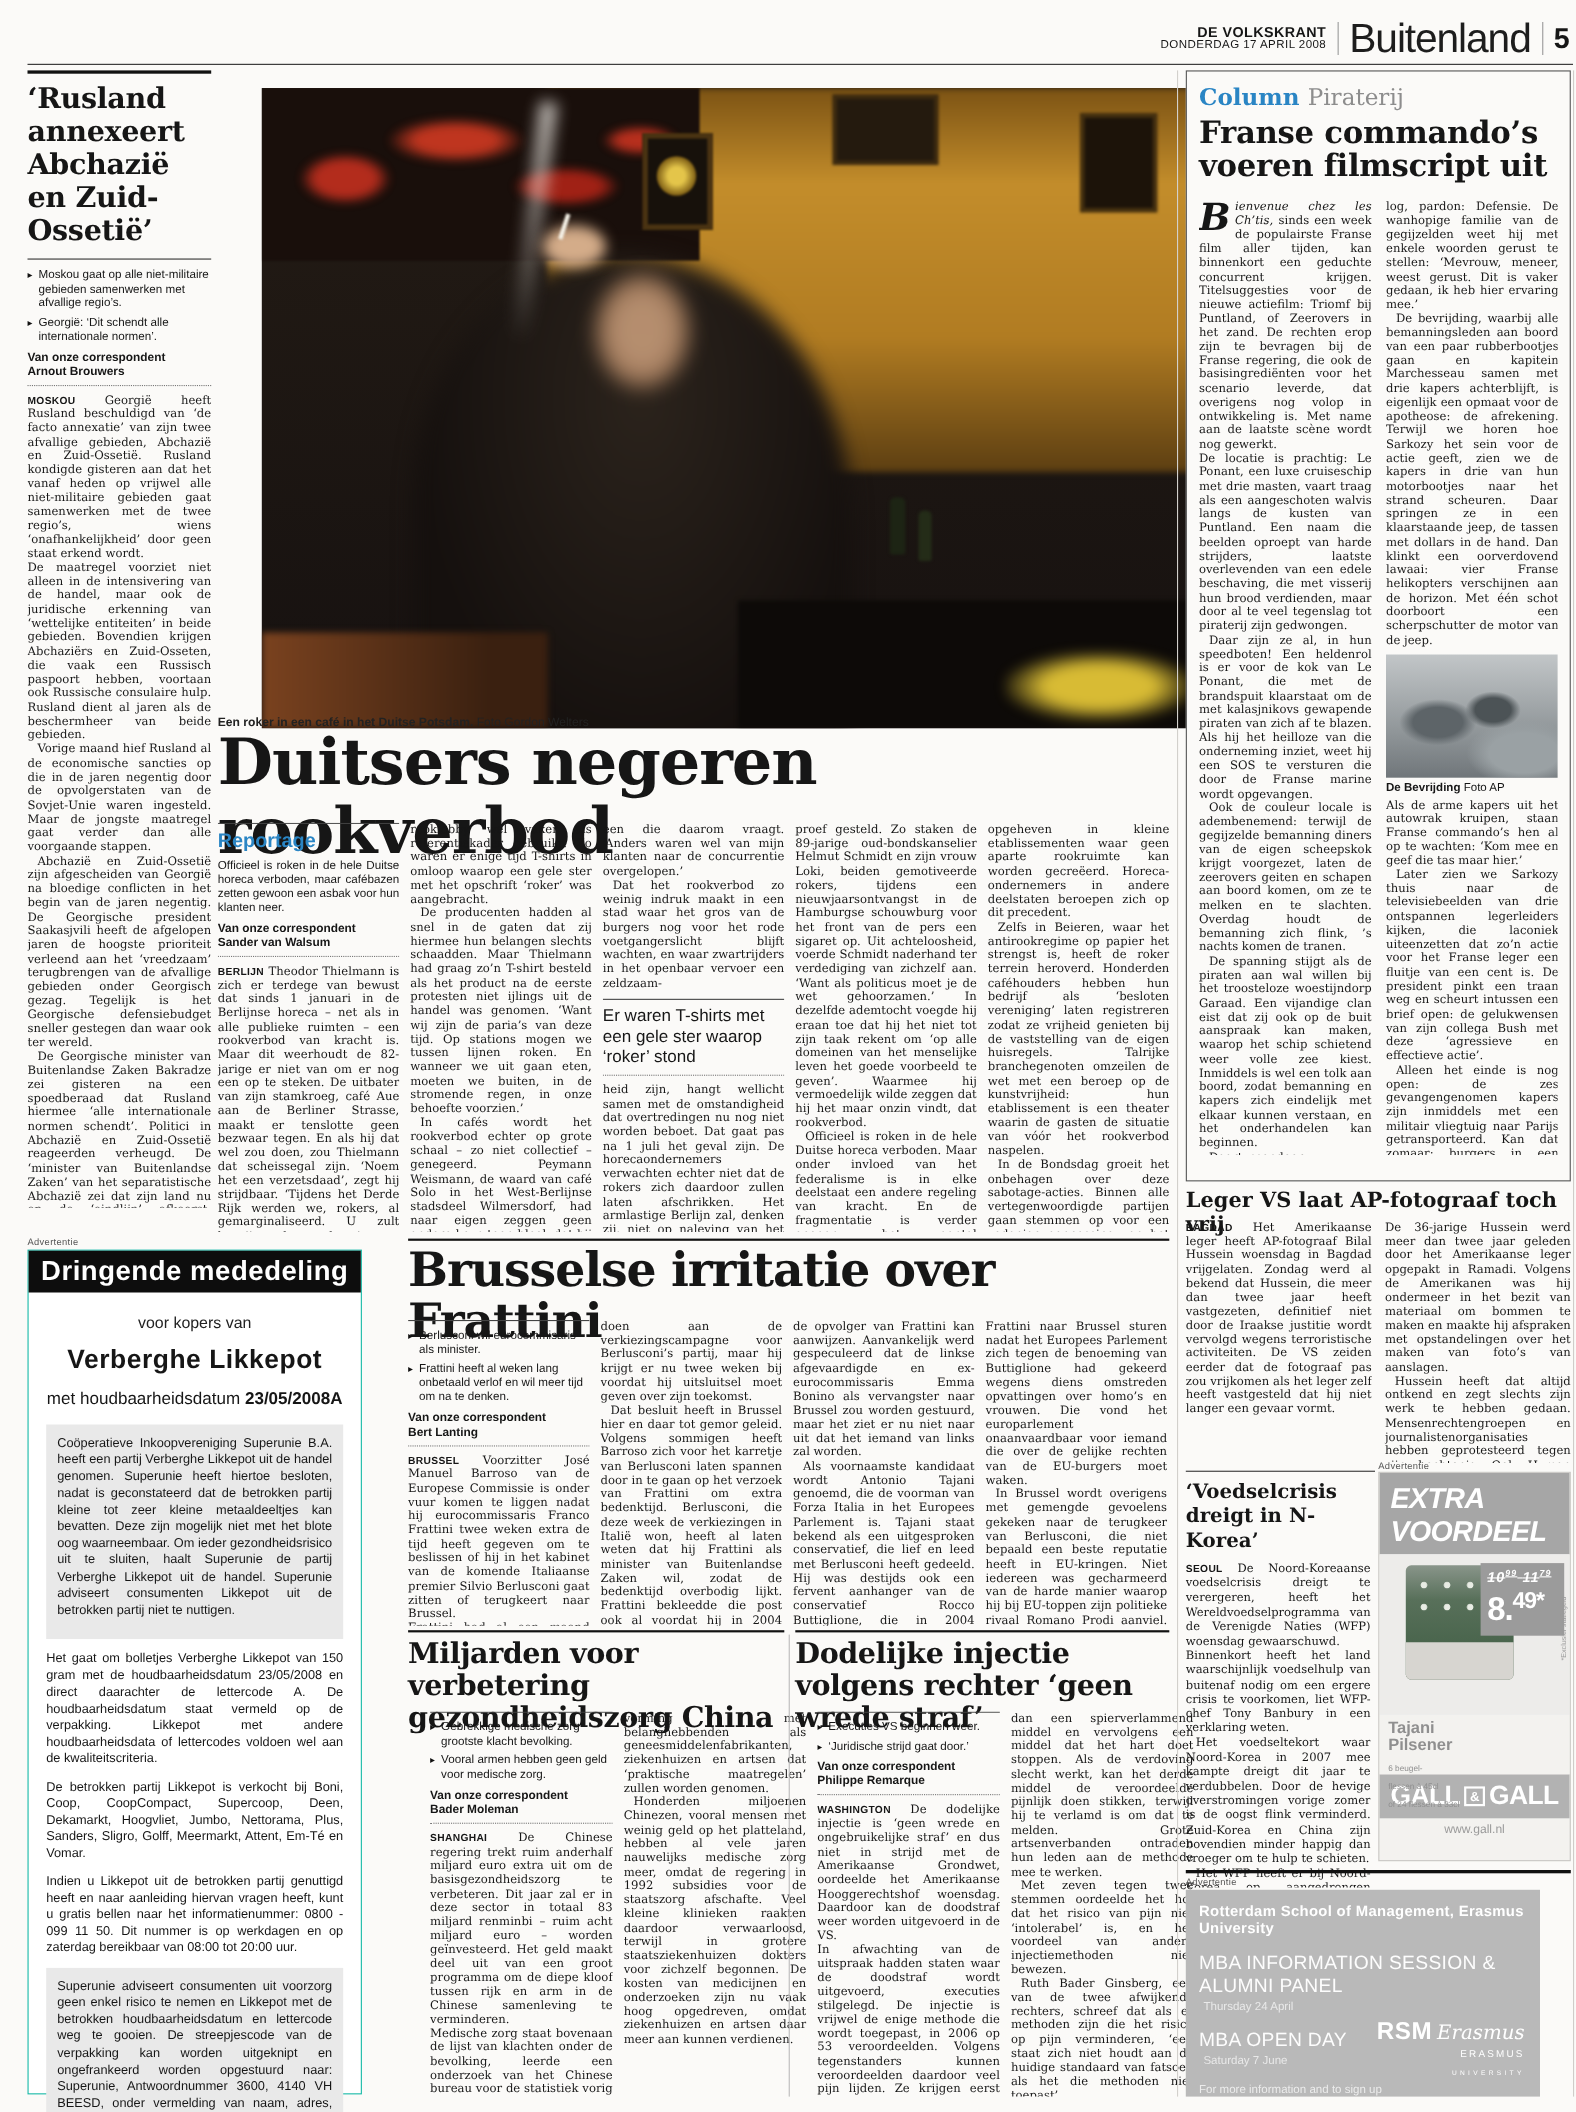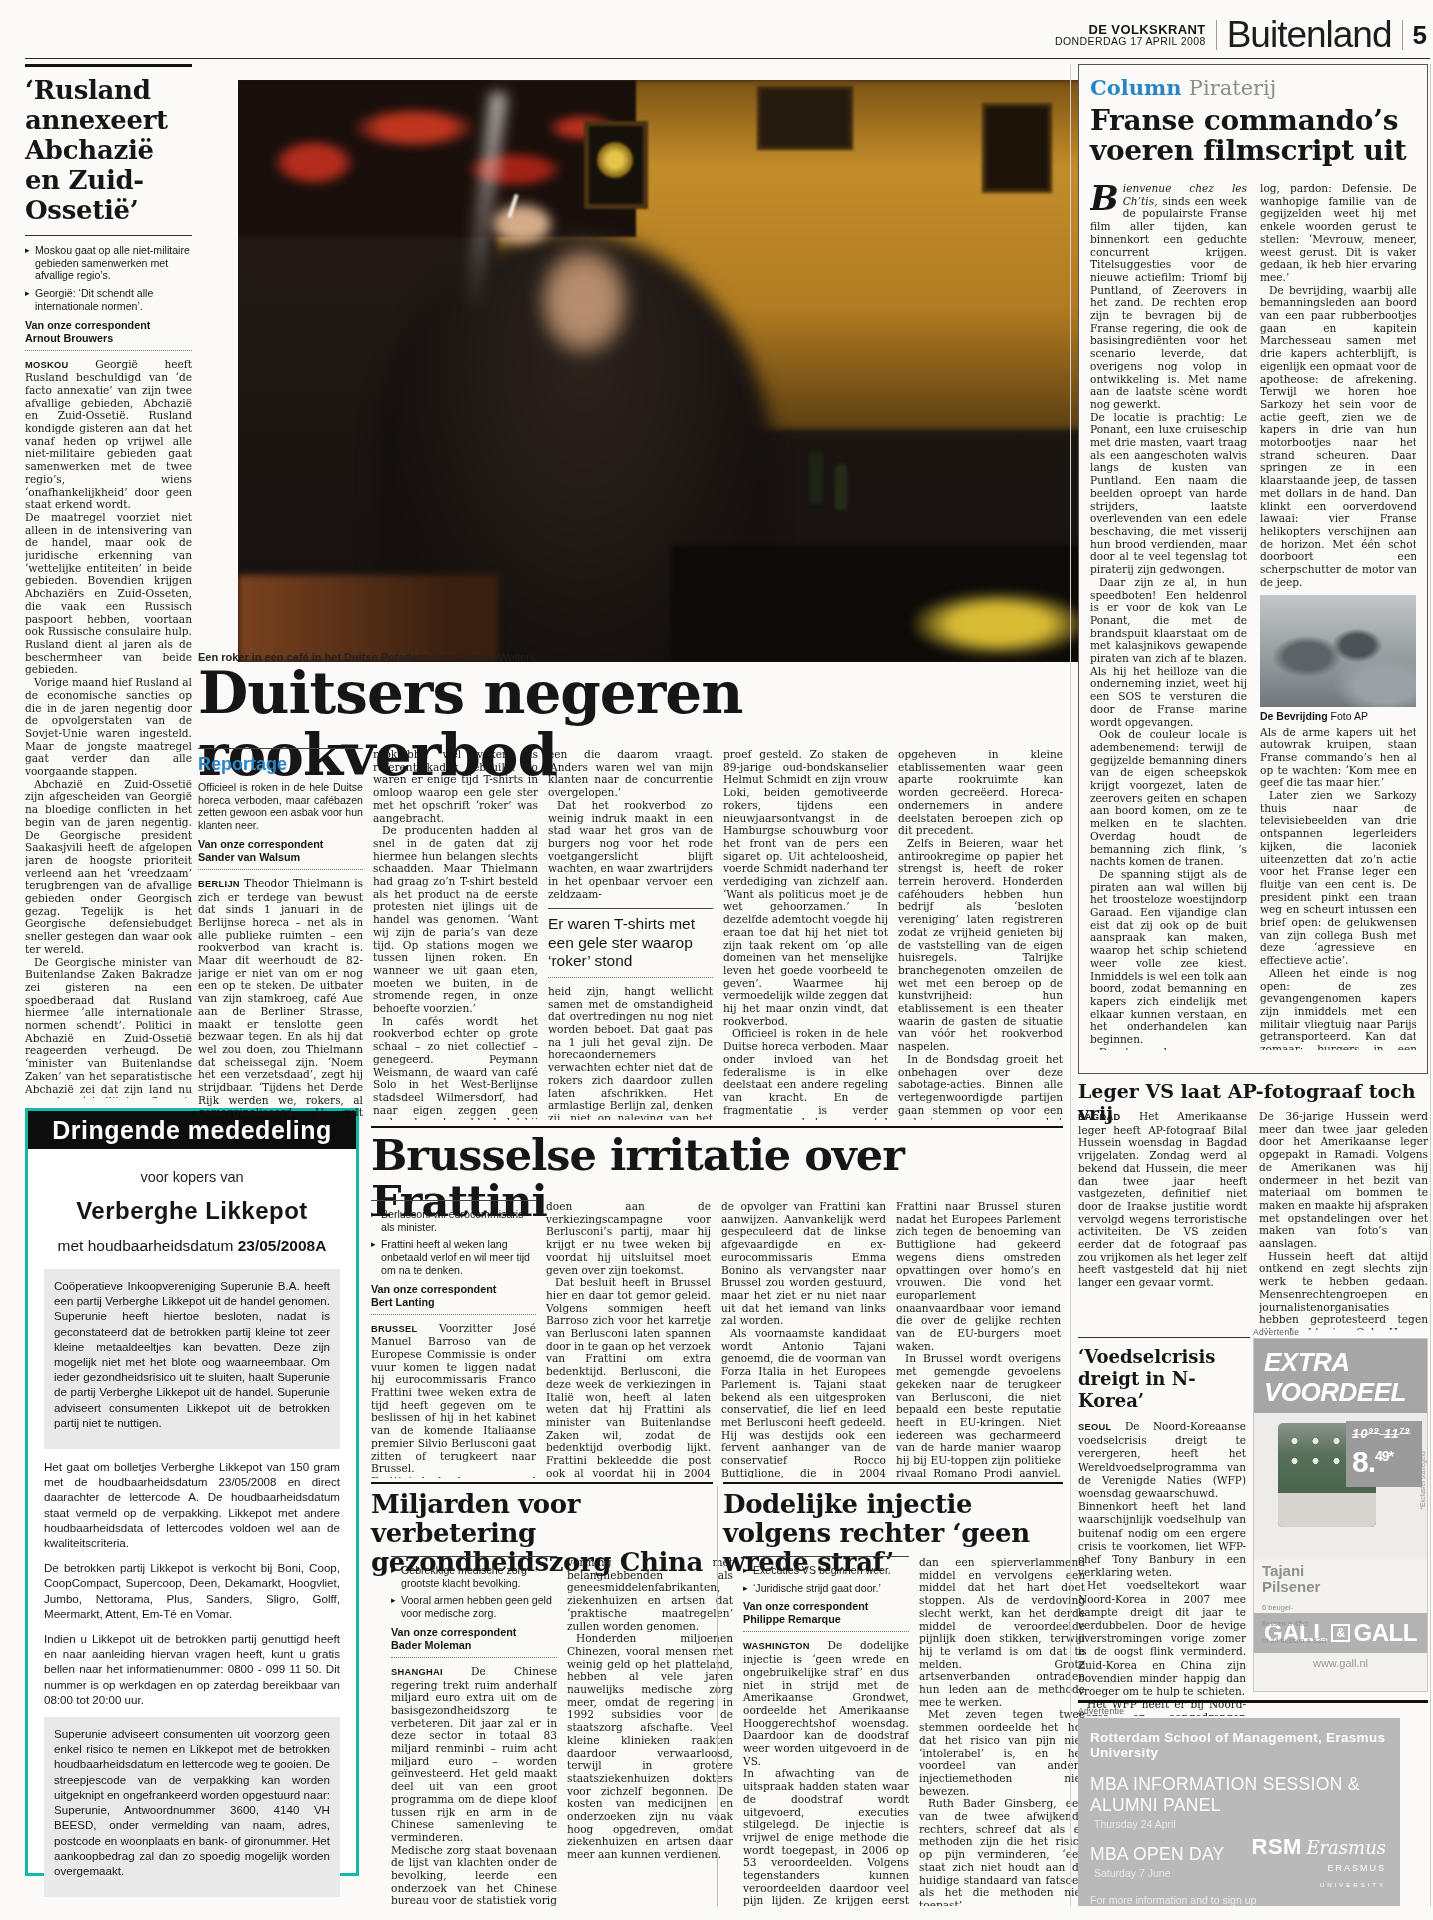--- a/index.html
+++ b/index.html
@@ -123,21 +123,21 @@
               font-size:19px;line-height:22px;font-weight:bold;}
   .leger-cols{position:absolute;top:1110px;left:1078px;width:350px;height:220px;display:flex;gap:12px;}
   .lcol{flex:0 0 169px;width:169px;overflow:hidden;}
   .rail-rule{position:absolute;top:1337px;left:1078px;width:172px;height:1px;background:#333;}
   .nkorea{position:absolute;top:1346px;left:1078px;width:168px;}
   .nk-head{font-size:18px;line-height:22px;font-weight:bold;margin:0 0 8px;}
   .nk-body{height:296px;overflow:hidden;}
   .nk-body p{font-size:10.5px;line-height:13.2px;}
 
   
-  .ad-likkepot{position:absolute;top:1108px;left:25px;width:334px;height:768px;border:3px solid #14b8a6;
+  .ad-likkepot{position:absolute;top:1136px;left:25px;width:304px;height:768px;border:1px solid #14b8a6;
                background:#fff;font-family:"Liberation Sans",sans-serif;}
   .lik-banner{height:38px;background:#0d0d0d;color:#fff;display:flex;align-items:center;justify-content:center;
               font-size:25px;font-weight:bold;letter-spacing:.5px;}
   .lik-inner{padding:12px 16px 10px;}
   .lik-line1{text-align:center;font-size:14.5px;margin:8px 0 12px;color:#222;}
   .lik-product{text-align:center;font-size:24px;font-weight:bold;letter-spacing:.5px;margin-bottom:12px;}
   .lik-line3{text-align:center;font-size:15.5px;margin-bottom:14px;}
   .lik-line3 b{font-weight:bold;}
   .lik-grey{background:#e9e9e9;padding:9px 10px;margin-bottom:10px;}
   .lik-text p{font-size:11.6px;line-height:15.2px;text-align:justify;margin:0 0 10px;}
@@ -153,21 +153,21 @@
   .crate::before{content:"";position:absolute;left:6px;top:8px;right:6px;height:40px;
          background-image:radial-gradient(circle 6px at 50% 50%, #e8ece4 0 45%, transparent 55%);
          background-size:21px 20px;}
   .crate::after{content:"";position:absolute;left:0;bottom:0;width:100%;height:34px;border-radius:0 0 5px 5px;
          background:#d7d5d0;}
   .price-box{position:absolute;right:5px;top:8px;width:76px;height:66px;background:#9b9b9b;color:#fff;
              padding:5px 6px;}
   .old-prices{font-size:13px;font-weight:bold;font-style:italic;text-decoration:line-through;letter-spacing:1px;}
   .old-prices sup{font-size:8px;}
   .big-price{font-size:30px;font-weight:bold;line-height:30px;letter-spacing:-1px;}
-  .big-price sup{font-size:14px;}
+  .big-price sup{font-size:21px;}
   .gall-side{position:absolute;right:-24px;top:64px;transform:rotate(-90deg);font-size:6.5px;color:#9a9a9a;}
   .gall-info{position:relative;height:54px;background:#f3f2ef;padding:4px 8px;color:#8f8f8f;}
   .g-name{font-size:15px;font-weight:bold;line-height:16px;}
   .g-det{font-size:7.5px;line-height:9px;margin-top:2px;}
   .gall-band{height:40px;background:#b2b2b2;color:#fff;display:flex;align-items:center;justify-content:center;
              font-size:24px;font-weight:bold;letter-spacing:-.5px;gap:4px;}
   .amp-box{font-size:12px;border:2px solid #fff;padding:0 3px;line-height:14px;}
   .gall-url{text-align:center;font-size:11px;color:#9a9a9a;padding-top:4px;}
 
   

